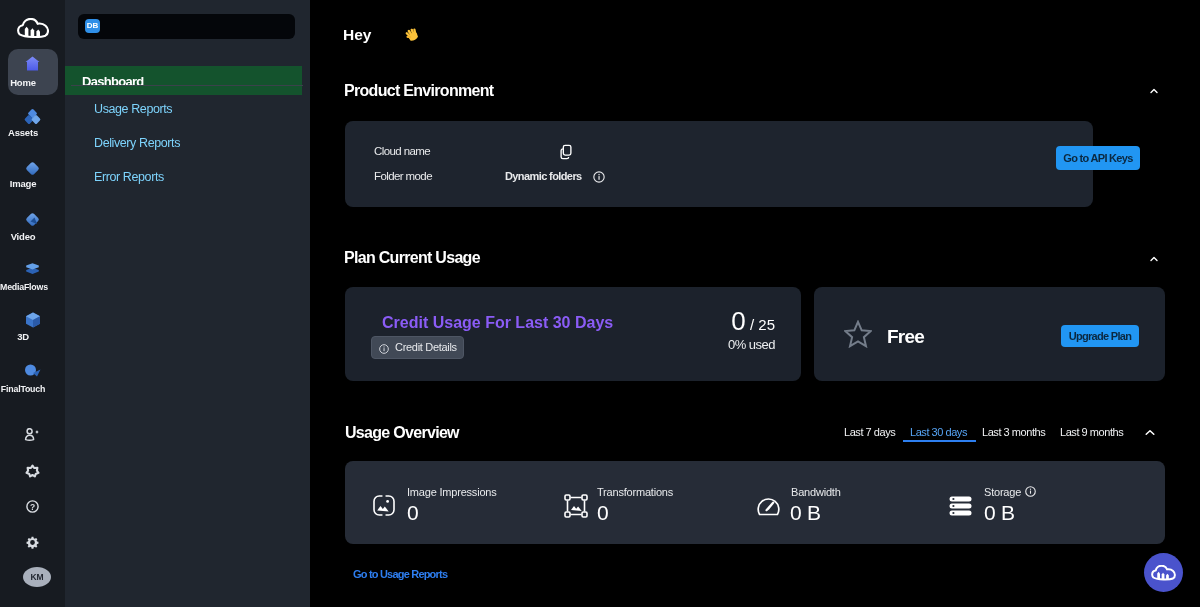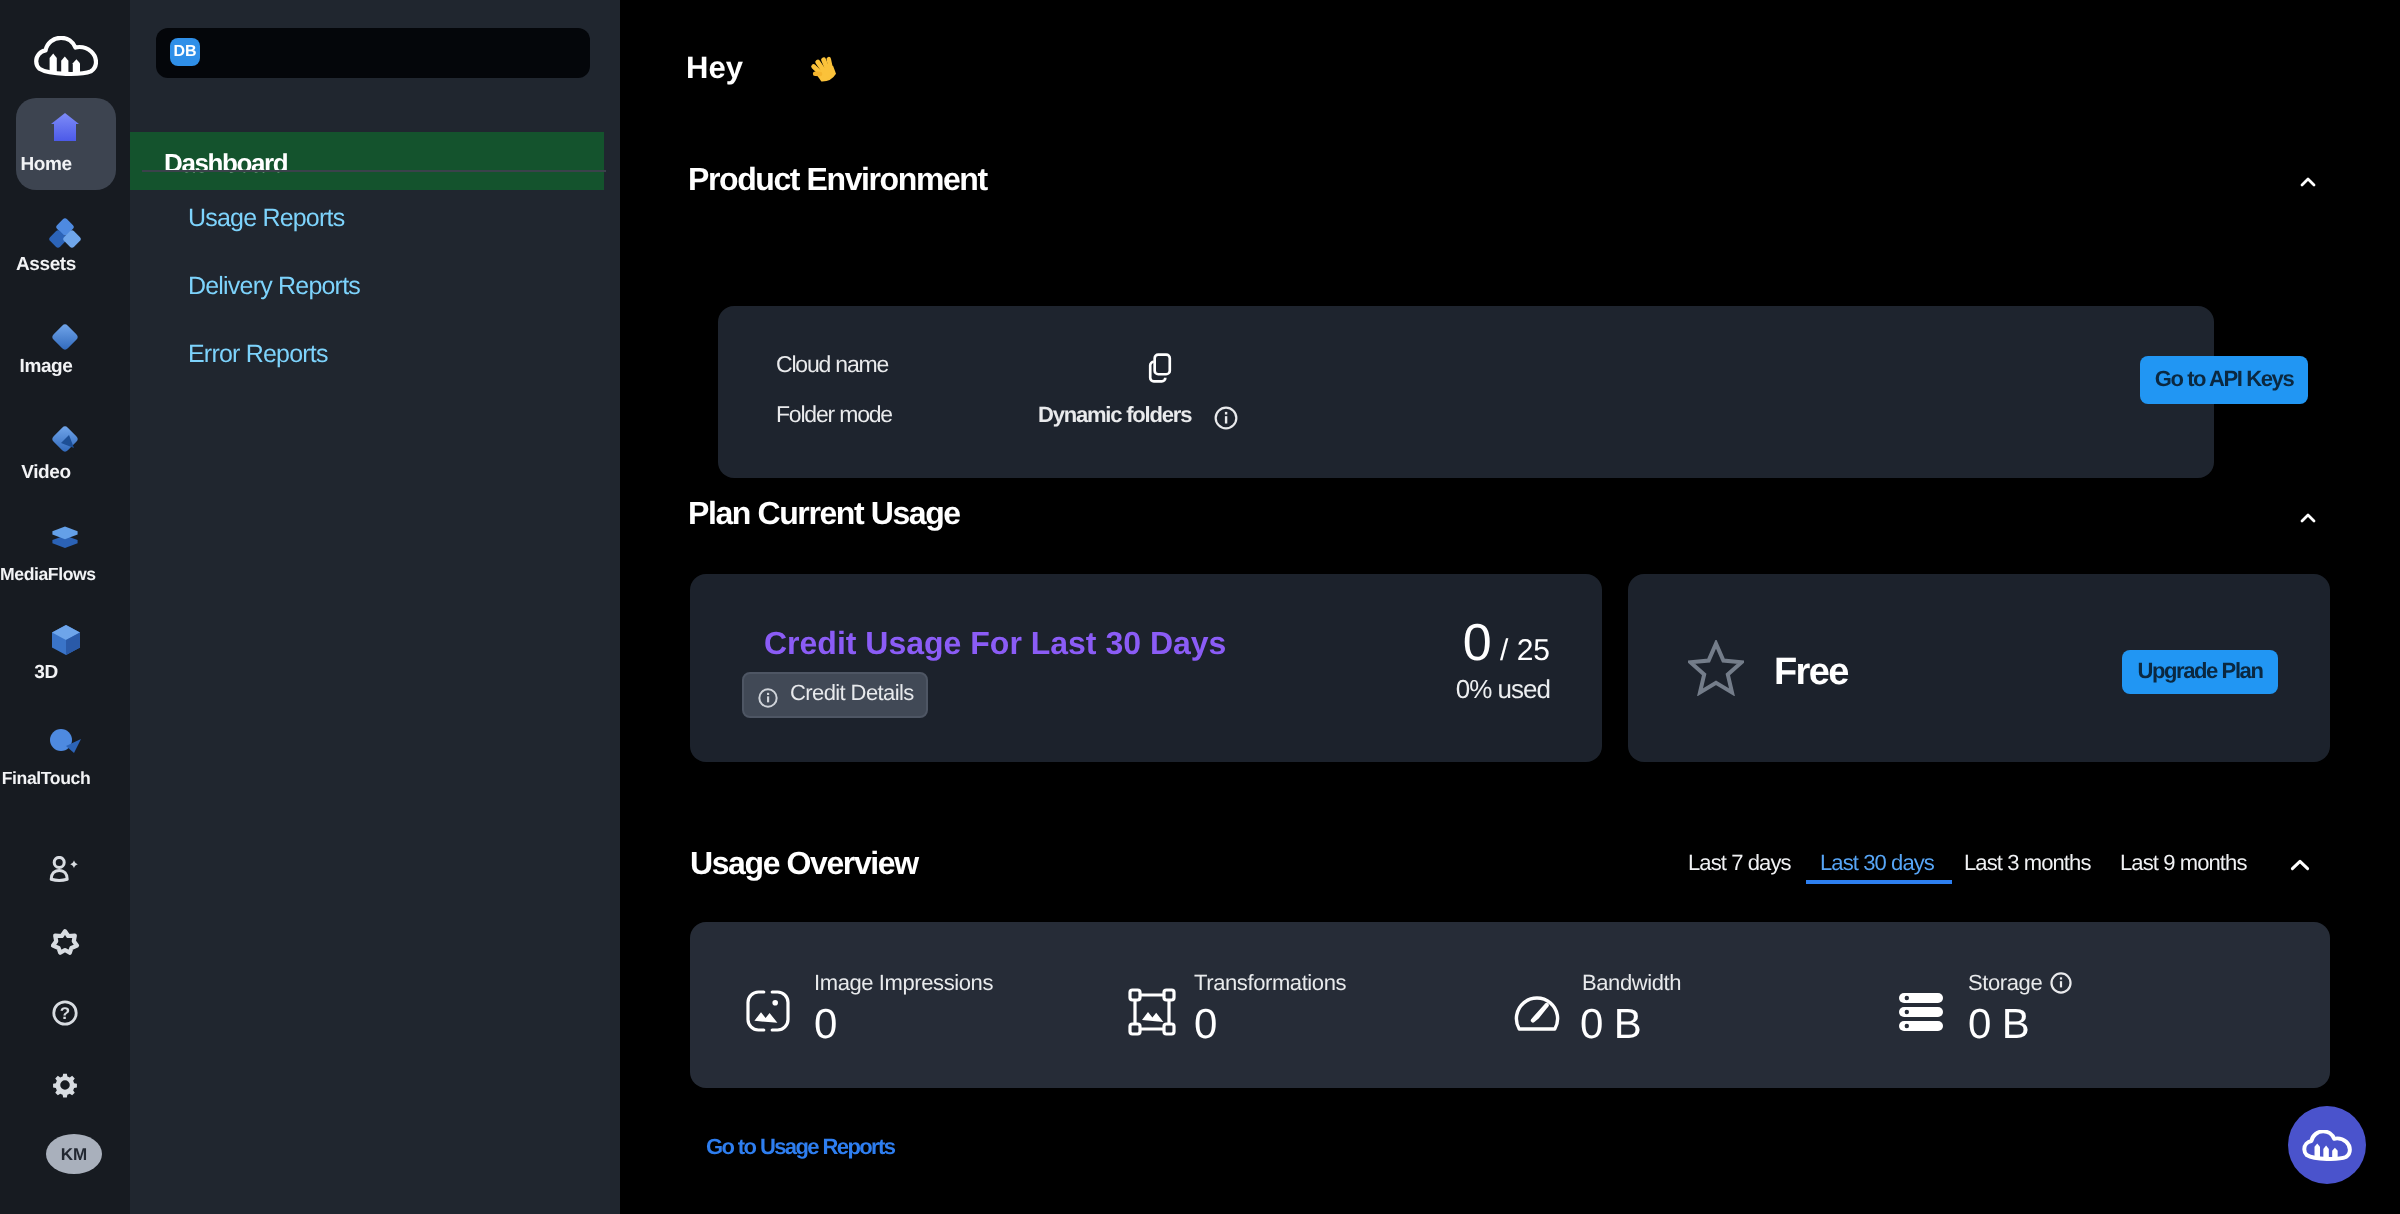--- a/index.html
+++ b/index.html
@@ -158,21 +158,21 @@
         <path d="M4 9 q5 -2.5 10 0 l-0.6 4.5 q-4.4 2.6 -8.8 0 Z" fill="#fbc23a"></path>
         <rect x="2.2" y="7.8" width="5" height="2.4" rx="1.2" fill="#f5b52e" transform="rotate(30 4.7 9)"></rect>
       </g>
     </svg>
 
     <div class="sect abs" style="left:34px; top:82px;">Product Environment</div>
     <svg class="abs" style="left:840px; top:88px;" width="8" height="6" viewBox="0 0 8 6">
         <path d="M1 4.5 L4 1.5 L7 4.5" fill="none" stroke="#fff" stroke-width="1.4" stroke-linecap="round" stroke-linejoin="round"></path>
       </svg>
 
-    <div class="card abs" style="left:49px; top:121px; width:748px; height:86px;margin-top:32px;">
+    <div class="card abs" style="left:35px; top:121px; width:748px; height:86px;">
       <div class="lbl13 abs" style="left:29px; top:24px;">Cloud name</div>
       <svg class="abs" style="left:213px; top:23px;" width="16" height="16" viewBox="0 0 17 18">
         <g fill="none" stroke="#fff" stroke-width="1.5">
           <rect x="5.5" y="1.5" width="8.5" height="11" rx="2"></rect>
           <path d="M11.5 14.5 a2 2 0 0 1 -2 2 h-4.5 a2 2 0 0 1 -2 -2 v-7 a2 2 0 0 1 2 -2"></path>
         </g>
       </svg>
       <div class="lbl13 abs" style="left:29px; top:49px;">Folder mode</div>
       <div class="lbl13 abs" style="left:160px; top:49px; font-size:11px; font-weight:bold; letter-spacing:-0.6px;">Dynamic folders</div>
       <svg class="abs" style="left:248px; top:50px;" width="12" height="12" viewBox="0 0 13 13">

